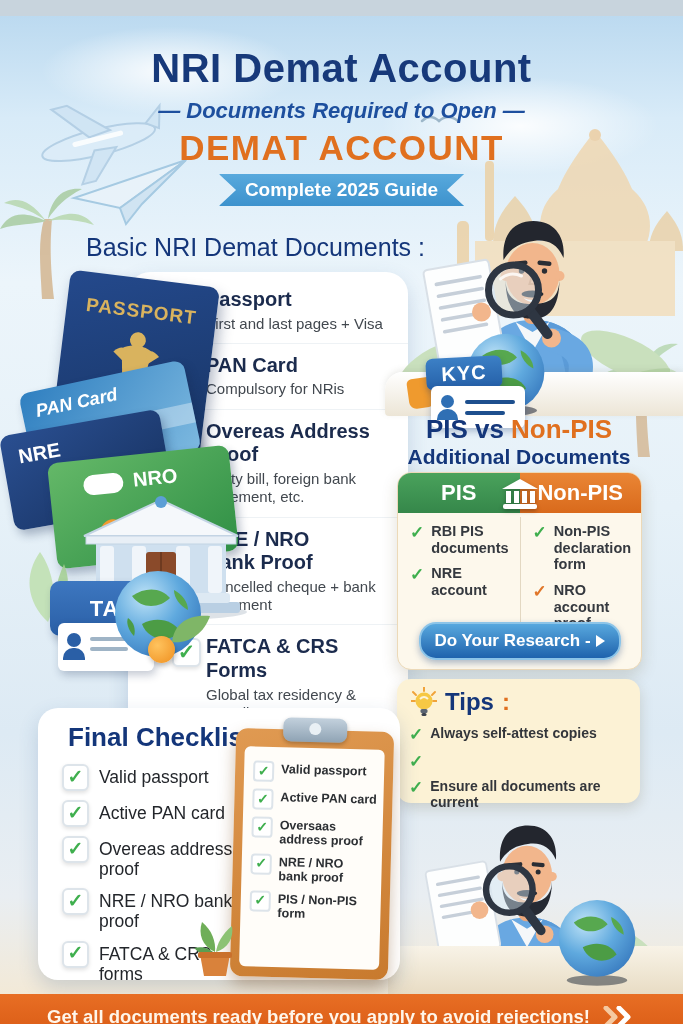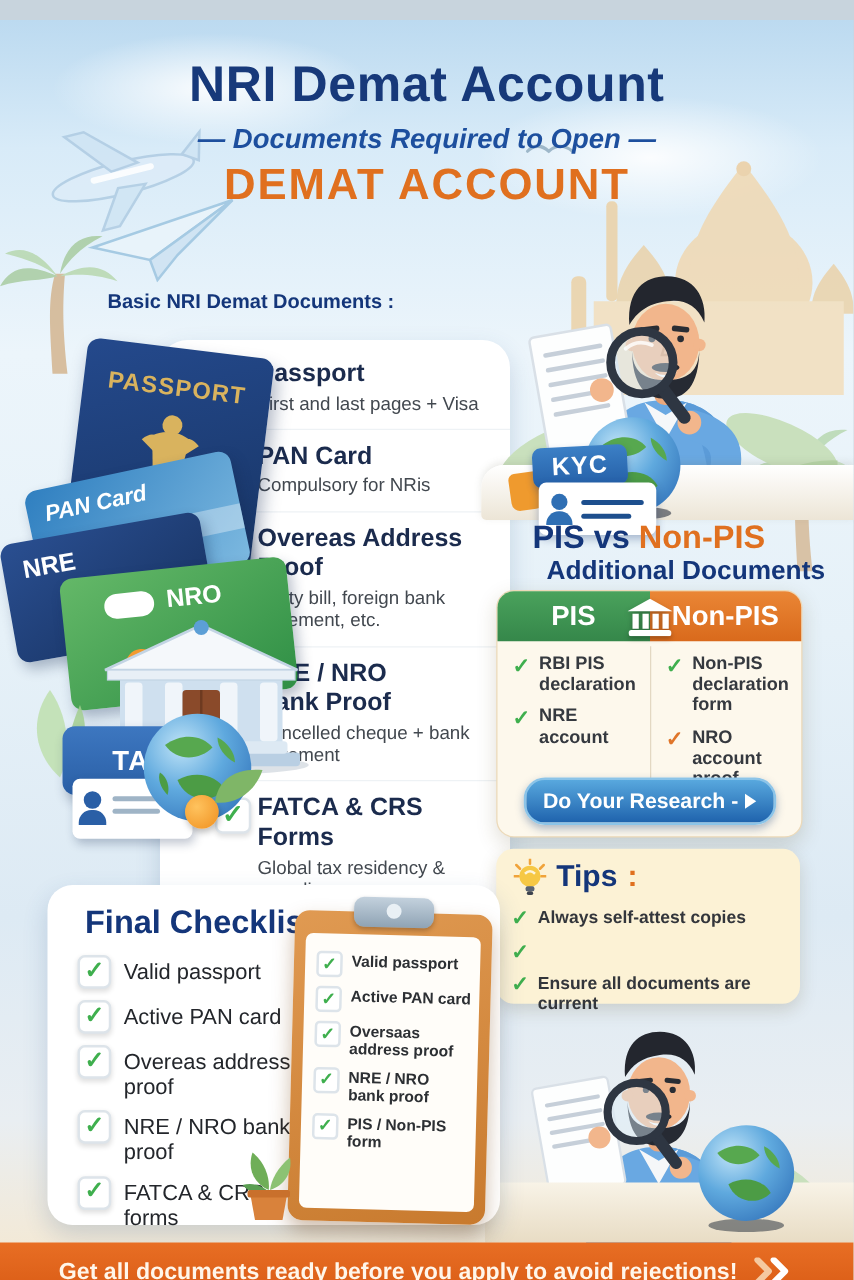--- a/index.html
+++ b/index.html
@@ -9,24 +9,24 @@
   .deco{pointer-events:none;}
 
   
   .title{left:0;top:30px;width:100%;text-align:center;font-size:40px;font-weight:800;color:#17397a;letter-spacing:.5px;}
   .subtitle{left:0;top:82px;width:100%;text-align:center;font-size:22px;font-weight:700;font-style:italic;color:#1d4f9e;}
   .accent-title{left:0;top:112px;width:100%;text-align:center;font-size:35px;font-weight:800;color:#e0701f;letter-spacing:1.5px;}
   .ribbon{left:50%;top:158px;transform:translateX(-50%);background:linear-gradient(180deg,#58a9dd,#3d92cd);
     color:#fff;font-size:19px;font-weight:800;padding:5px 26px;clip-path:polygon(0 0,100% 0,93% 50%,100% 100%,0 100%,7% 50%);}
 
   
-  .basic-heading{left:86px;top:217px;font-size:16px;font-weight:700;color:#14367a;}
+  .basic-heading{left:86px;top:217px;font-size:25px;font-weight:400;color:#14367a;}
   .pis-heading{left:378px;top:400px;width:282px;text-align:center;font-size:26px;font-weight:800;color:#14367a;line-height:1.0;}
   .pis-heading .hl{color:#e0701f;margin-left:7px;}
-  .pis-heading2{left:378px;top:429px;width:282px;text-align:right;font-size:21px;font-weight:800;color:#14367a;}
+  .pis-heading2{left:378px;top:429px;width:282px;text-align:center;font-size:21px;font-weight:800;color:#14367a;}
 
   
   .docs-card{left:128px;top:256px;width:280px;background:#fff;border-radius:22px;box-shadow:0 8px 20px rgba(50,90,140,.20);padding:6px 0 8px 0;}
   .doc-item{position:relative;padding:10px 10px 10px 78px;border-bottom:1px solid #eef2f5;}
   .doc-item:last-child{border-bottom:none;}
   .doc-title{font-size:20px;font-weight:800;color:#1b2b4d;line-height:1.18;}
   .doc-title.w120{max-width:120px;}
   .doc-desc{font-size:15px;color:#42484f;line-height:1.22;margin-top:3px;}
   .ckbox{position:absolute;left:44px;top:13px;width:25px;height:25px;background:#fff;border:2px solid #dde4ea;border-radius:6px;
     box-shadow:0 2px 4px rgba(0,0,0,.12);display:flex;align-items:center;justify-content:center;}
@@ -185,20 +185,21 @@
     </g>
   </svg>
 
   <svg class="abs deco" style="left:420px;top:95px;" width="40" height="14" viewBox="0 0 40 14">
     <path d="M2 10 Q10 2 19 10 Q28 2 38 10" stroke="#9db7c9" stroke-width="2.5" fill="none" stroke-linecap="round"></path>
   </svg>
 
   <div class="abs title">NRI Demat Account</div>
   <div class="abs accent-title">DEMAT ACCOUNT</div>
   <div class="abs subtitle">— Documents Required to Open —</div>
+  <div class="abs ribbon">Complete 2025 Guide</div>
 
   <div class="abs basic-heading">Basic NRI Demat Documents :</div>
 
   <div class="abs docs-card">
     <div class="doc-item">
       <div class="ckbox">
           <span>✓</span>
         </div>
       <div class="doc-title">Passport</div>
       <div class="doc-desc">First and last pages + Visa</div>
@@ -374,21 +375,21 @@
       <rect x="4" y="12" width="5" height="12" fill="#ffffff"></rect>
       <rect x="12" y="12" width="5" height="12" fill="#ffffff"></rect>
       <rect x="20" y="12" width="5" height="12" fill="#ffffff"></rect>
       <rect x="28" y="12" width="5" height="12" fill="#ffffff"></rect>
       <rect x="1" y="25" width="34" height="5" rx="2" fill="#ffffff"></rect>
     </svg>
     <div class="comp-cols">
       <div class="comp-col">
         <div class="comp-item">
           <span class="ck">✓</span>
-          <span>RBI PIS declaration</span>
+          <span>RBI PIS documents</span>
         </div>
         <div class="comp-item">
           <span class="ck">✓</span>
           <span>NRE account</span>
         </div>
       </div>
       <div class="comp-col right">
         <div class="comp-item">
           <span class="ck">✓</span>
           <span>Non-PIS declaration form</span>

